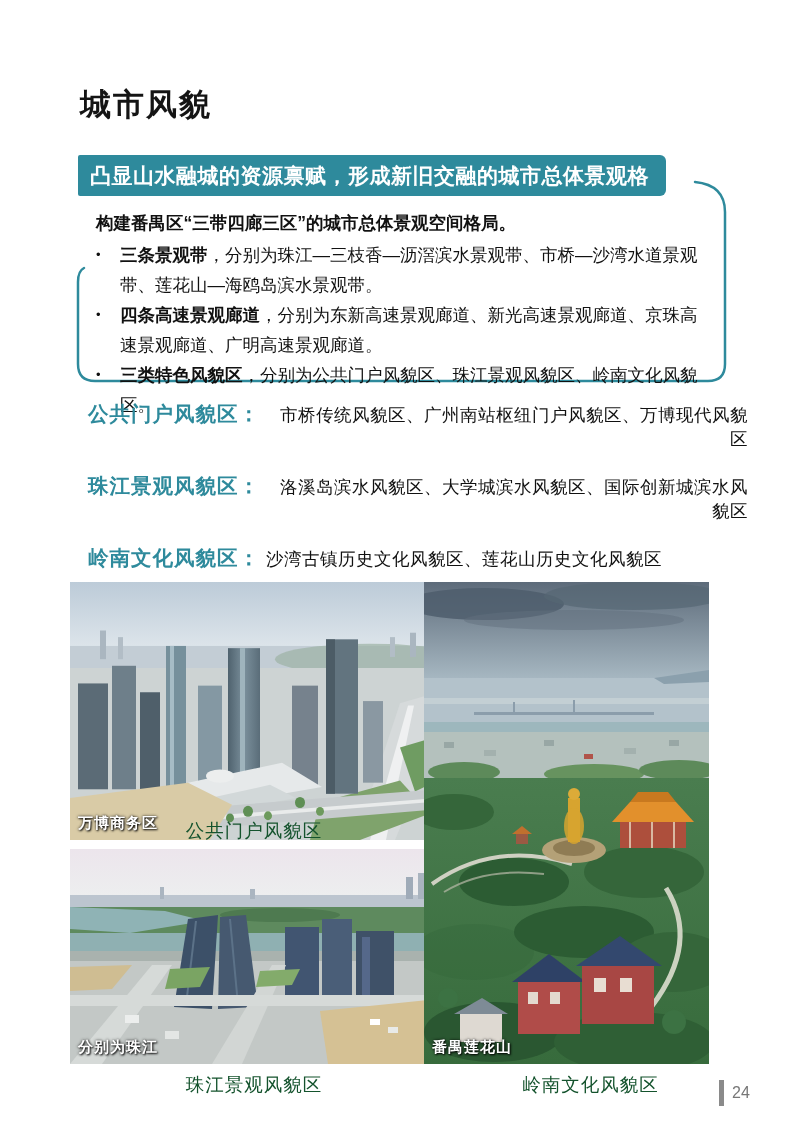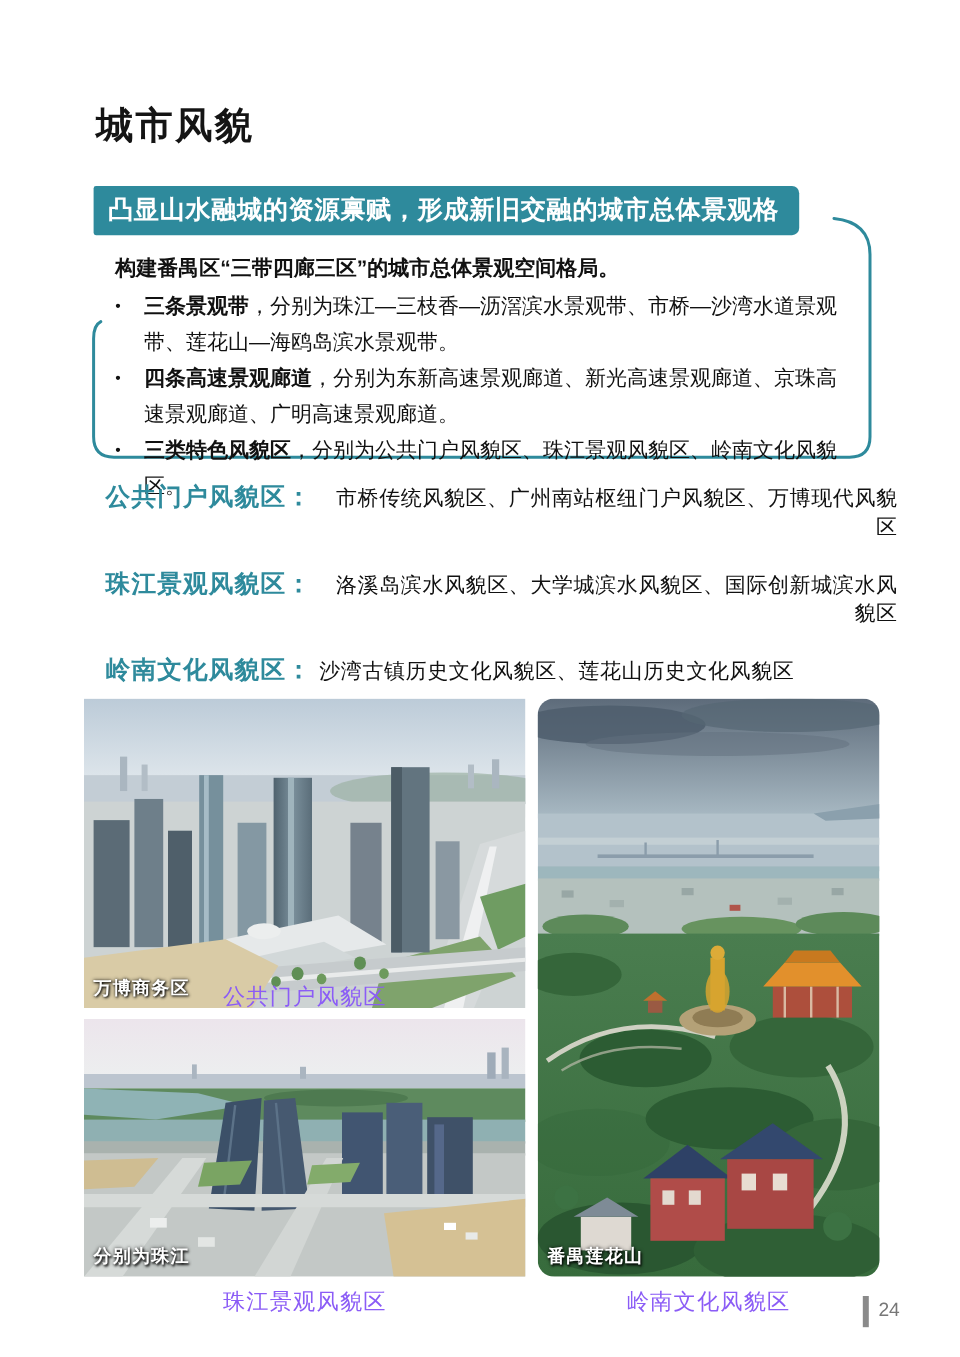--- a/index.html
+++ b/index.html
@@ -36,27 +36,27 @@
   
   .zones { position:absolute; left:88px; top:396px; width:660px; }
   .zone-row { display:flex; align-items:baseline; margin-bottom:21px;text-align:right; }
   .zone-label { font-size:20.5px; font-weight:bold; color:#2E8A9C; letter-spacing:1px; margin-right:6px; white-space:nowrap; }
   .zone-desc { font-size:17.5px; color:#111111; letter-spacing:0.5px; }
   
   .photo { position:absolute; overflow:hidden; }
   .photo svg { display:block; width:100%; height:100%; }
   #photo-wanbo { left:70px; top:578px; width:368px; height:258px; }
   #photo-innovation { left:70px; top:845px; width:368px; height:215px; }
-  #photo-lotus { left:448px; top:578px; width:285px; height:482px;border-radius:14px; }
+  #photo-lotus { left:424px; top:578px; width:285px; height:482px; }
   .watermark {
     position:absolute; left:8px; bottom:7px; color:#ffffff; font-weight:bold;
     font-size:15px; letter-spacing:1px;
     text-shadow:0 0 3px rgba(0,0,0,.85), 1px 1px 2px rgba(0,0,0,.9);
   }
-  .caption { position:absolute; text-align:center; font-size:18.5px; color:#8b5cf6; letter-spacing:1px; }
+  .caption { position:absolute; text-align:center; font-size:18.5px; color:#14532d; letter-spacing:1px; }
   #caption-1 { left:70px; top:814px; width:368px; }
   #caption-2 { left:70px; top:1068px; width:368px; }
   #caption-3 { left:448px; top:1068px; width:285px; }
   
   .pagenum-wrap { position:absolute; left:719px; top:1076px; display:flex; align-items:center; }
   .pagenum-bar { width:5px; height:26px; background:#8a8a8a; margin-right:8px; }
   .pagenum { font-size:16px; color:#777777; }
 </style>
 </head>
 <body>

